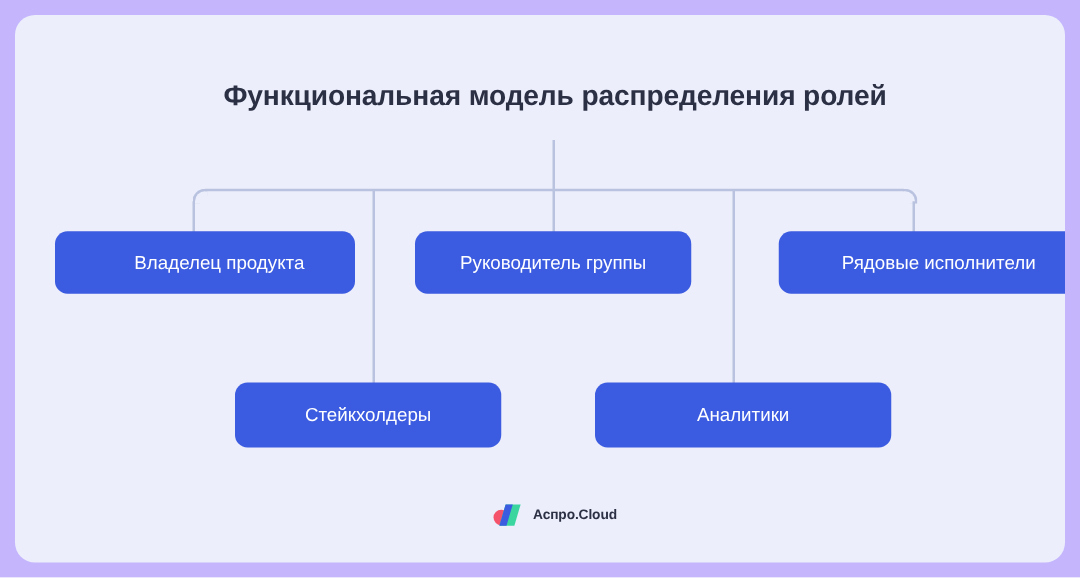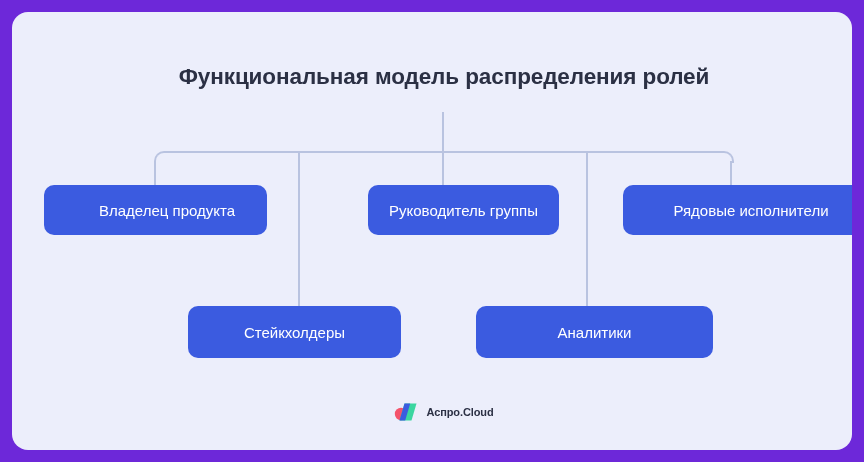--- a/index.html
+++ b/index.html
@@ -10,21 +10,21 @@
     width: 864px;
     height: 462px;
     background: #ffffff;
     font-family: "Liberation Sans", sans-serif;
     overflow: hidden;
   }
   #canvas {
     position: relative;
     width: 864px;
     height: 462px;
-    background: #6d28d9;
+    background: #c4b5fd;
   }
   #panel {
     position: absolute;
     left: 12px;
     top: 12px;
     width: 840px;
     height: 438px;
     background: #ECEEFB;
     border-radius: 16px;
     overflow: hidden;
@@ -119,25 +119,25 @@
     <div class="corner corner-tr" style="left:710px; top:139px;"></div>
 
     <div class="conn v" style="left:142px; top:149px; height:26px;"></div>
 
     <div class="conn v" style="left:286px; top:140px; height:156px;"></div>
 
     <div class="conn v" style="left:574px; top:140px; height:156px;"></div>
 
     <div class="conn v" style="left:718px; top:149px; height:26px;"></div>
 
-    <div class="node" style="left:32px; top:173px; width:223px; height:50px;padding-left:23px;">
+    <div class="node" style="left:32px; top:173px; width:240px; height:50px;padding-left:23px;">
       <span>Владелец продукта</span>
     </div>
 
-    <div class="node" style="left:320px; top:173px; width:191px; height:50px;margin-left:36px;">
+    <div class="node" style="left:320px; top:173px; width:221px; height:50px;">
       <span>Руководитель группы</span>
     </div>
 
     <div class="node" style="left:611px; top:173px; width:256px; height:50px;">
       <span>Рядовые исполнители</span>
     </div>
 
     <div class="node" style="left:176px; top:294px; width:213px; height:52px;">
       <span>Стейкхолдеры</span>
     </div>

